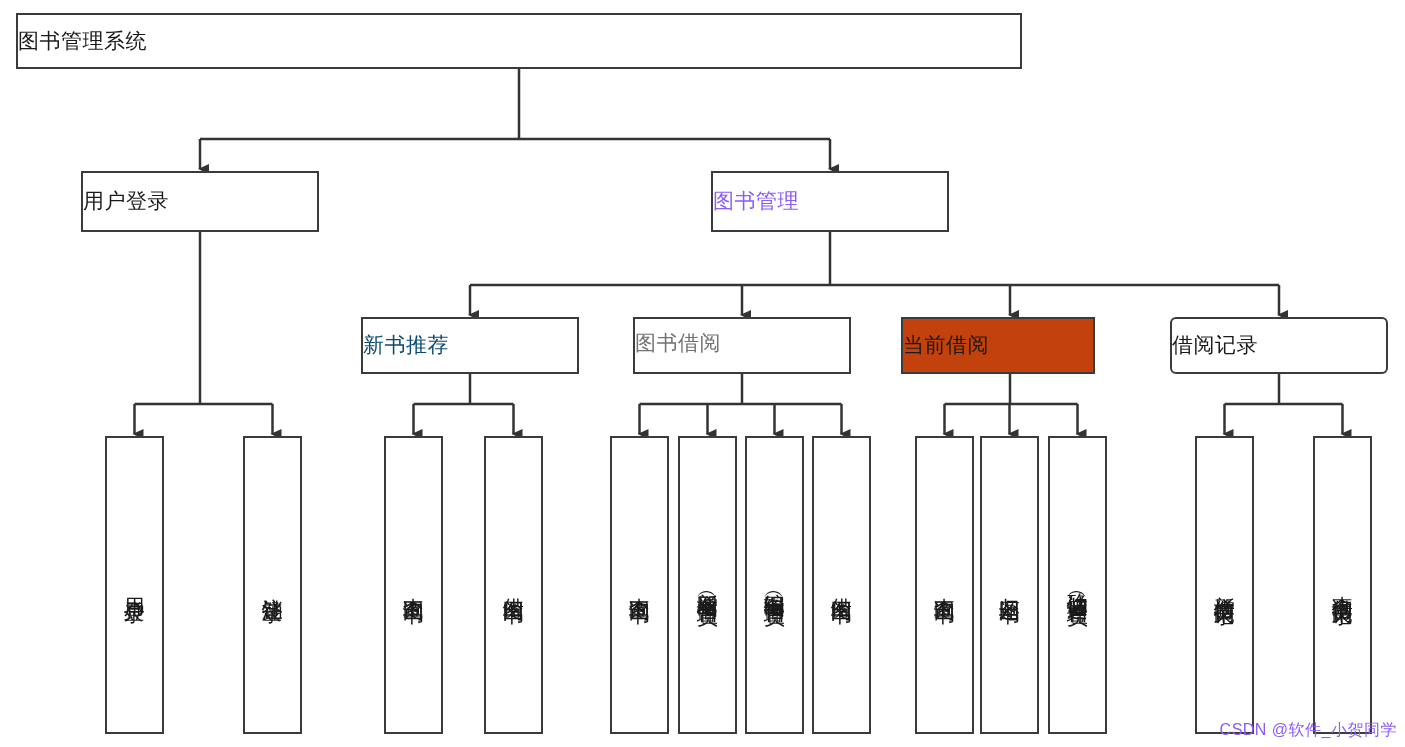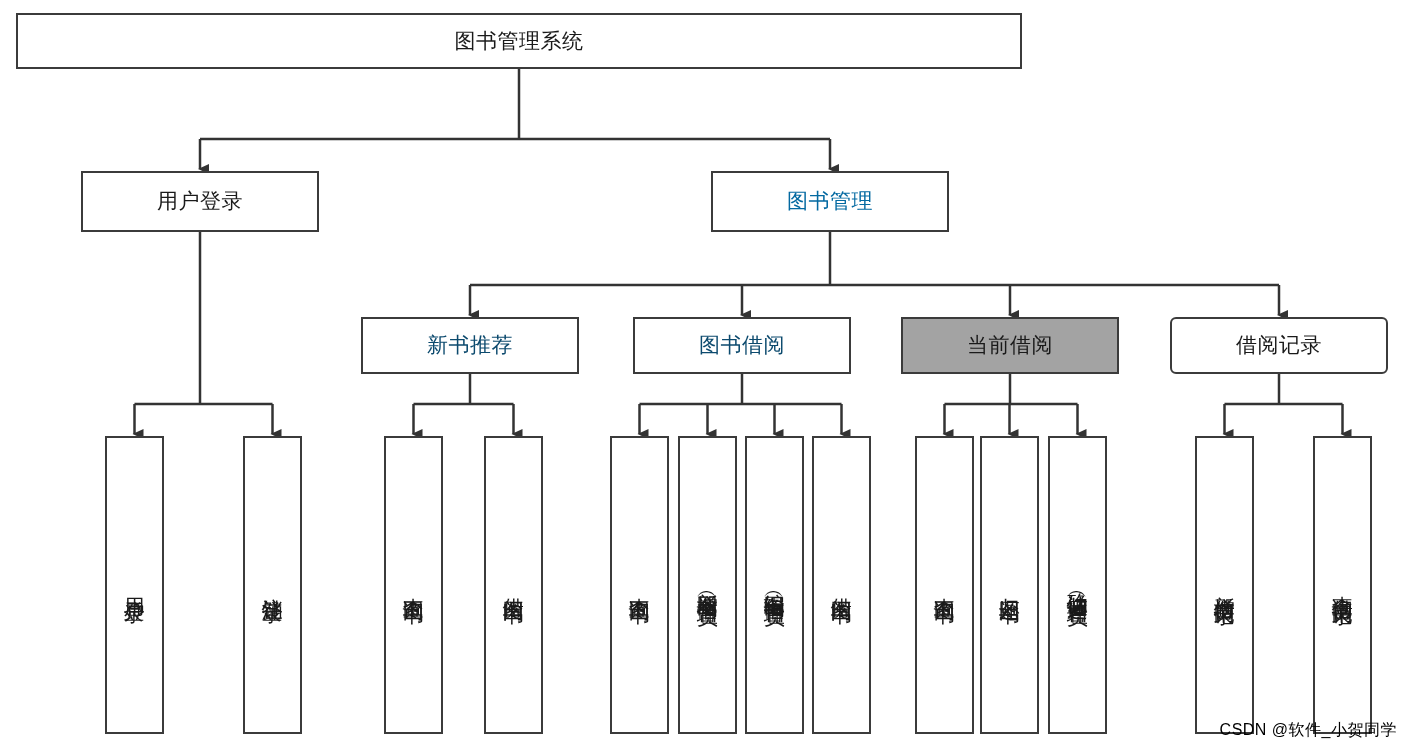--- a/index.html
+++ b/index.html
@@ -26,21 +26,20 @@
     height: 747px;
     pointer-events: none;
   }
   .node {
     position: absolute;
     box-sizing: border-box;
     background: #ffffff;
     border: 2px solid #3b3b3b;
     display: flex;
     align-items: center;
-    justify-content: center;
     text-align: center;
   }
   .node-label {
     font-size: 21px;
     line-height: 1.15;
     color: #1a1a1a;
     letter-spacing: 0.5px;
     white-space: nowrap;
   }
   .node.vertical {
@@ -55,21 +54,21 @@
     line-height: 1.32;
     letter-spacing: 2px;
     white-space: normal;
     max-height: 270px;
   }
   #watermark {
     position: absolute;
     right: 8px;
     bottom: 6px;
     font-size: 16px;
-    color: #000000;
+    color: #8b5cf6;
     letter-spacing: 0.5px;
     white-space: nowrap;
   }
 </style>
 </head>
 <body>
 
 <div id="canvas">
 
   <svg class="edges" viewBox="0 0 1405 747">
@@ -116,29 +115,29 @@
   </svg>
 
   <div id="node-layer">
       <div class="node" style="left: 16px; top: 13px; width: 1006px; height: 56px; border-color: rgb(59, 59, 59); background: rgb(255, 255, 255);">
         <span class="node-label" style="color: rgb(26, 26, 26);">图书管理系统</span>
       </div>
       <div class="node" style="left: 81px; top: 171px; width: 238px; height: 61px; border-color: rgb(59, 59, 59); background: rgb(255, 255, 255);">
         <span class="node-label" style="color: rgb(26, 26, 26);">用户登录</span>
       </div>
       <div class="node" style="left: 711px; top: 171px; width: 238px; height: 61px; border-color: rgb(59, 59, 59); background: rgb(255, 255, 255);">
-        <span class="node-label" style="color: #0369a1;">图书管理</span>
+        <span class="node-label" style="color: #8b5cf6;">图书管理</span>
       </div>
       <div class="node" style="left: 361px; top: 317px; width: 218px; height: 57px; border-color: rgb(59, 59, 59); background: rgb(255, 255, 255);">
         <span class="node-label" style="color: #0c4a6e;">新书推荐</span>
       </div>
       <div class="node" style="left: 633px; top: 317px; width: 218px; height: 57px; border-color: rgb(59, 59, 59); background: rgb(255, 255, 255);">
-        <span class="node-label" style="color: #0c4a6e;">图书借阅</span>
+        <span class="node-label" style="color: #737373; font-family: Liberation Mono, monospace;">图书借阅</span>
       </div>
-      <div class="node" style="left: 901px; top: 317px; width: 218px; height: 57px; border-color: rgb(59, 59, 59); background: #a3a3a3;">
+      <div class="node" style="left: 901px; top: 317px; width: 194px; height: 57px; border-color: rgb(59, 59, 59); background: #c2410c;">
         <span class="node-label" style="color: rgb(26, 26, 26);">当前借阅</span>
       </div>
       <div class="node" style="left: 1170px; top: 317px; width: 218px; height: 57px; border-color: rgb(59, 59, 59); background: rgb(255, 255, 255); border-radius: 6px;">
         <span class="node-label" style="color: rgb(26, 26, 26);">借阅记录</span>
       </div>
       <div class="node vertical" style="left: 105px; top: 436px; width: 59px; height: 298px; border-color: rgb(59, 59, 59); background: rgb(255, 255, 255);">
         <span class="node-label" style="color: rgb(26, 26, 26);">用户登录</span>
       </div>
       <div class="node vertical" style="left: 243px; top: 436px; width: 59px; height: 298px; border-color: rgb(59, 59, 59); background: rgb(255, 255, 255);">
         <span class="node-label" style="color: rgb(26, 26, 26);">注销登录</span>

